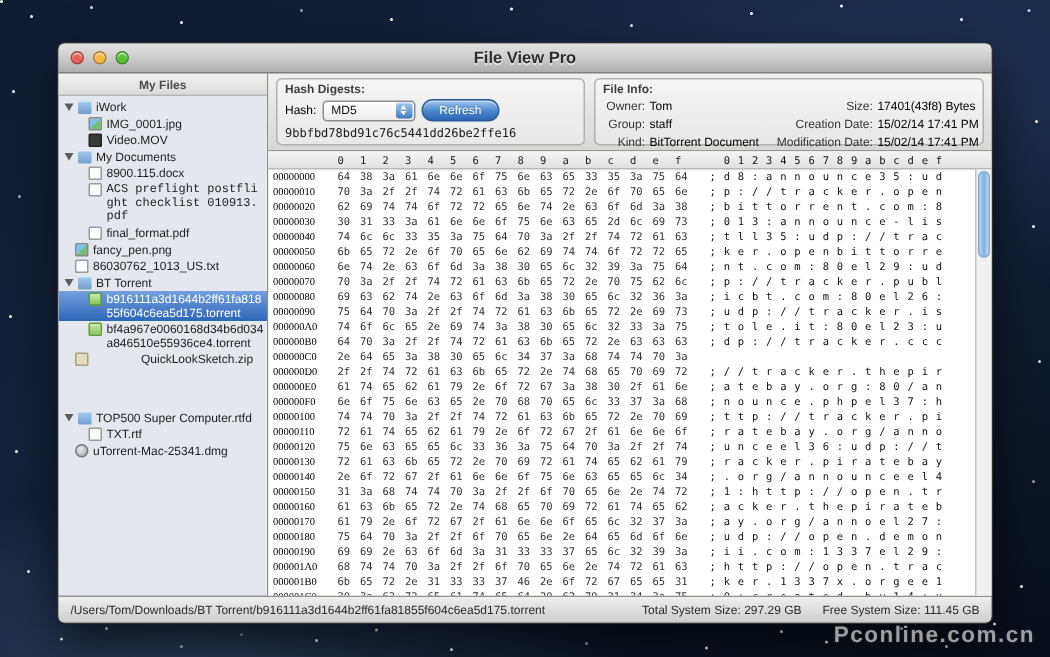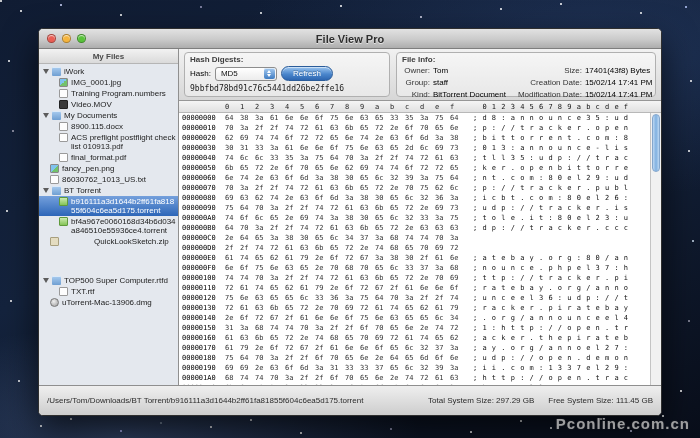--- a/index.html
+++ b/index.html
@@ -80,30 +80,30 @@
   .fi-col-0 .fi-label { width:28px; }
   .fi-col-1 .fi-label { width:70px; }
   .fi-value { margin-left:3px; color:#000; }
   
   .hexwrap { flex:1; min-height:0; position:relative; display:flex; flex-direction:column;
     font-family:"DejaVu Sans Mono",monospace; font-size:7px; color:#333; background:#fff; }
   .hex-header { flex:none; height:12px; line-height:12px; display:flex;
     background:linear-gradient(#f5f5f5,#e1e1e1); border-bottom:1px solid #b8b8b8; color:#222; }
   .hex-rows { flex:1; overflow:hidden; }
   .hex-row { display:flex; height:10px; line-height:10px; }
-  .addr { flex:none; width:46px; padding-left:3px; color:#000; }
+  .addr { flex:none; width:46px; padding-left:3px; color:#000;font-family:Liberation Serif, serif; }
   .bytes { flex:none; width:240px; display:flex; }
   .byte { flex:none; width:15px; }
   .ascii { flex:none; padding-left:8px; letter-spacing:.5px; white-space:pre; color:#111; }
   .scrollbar { position:absolute; top:12px; right:0; bottom:0; width:11px;
     background:#f1f1f1; border-left:1px solid #c4c4c4; }
   .thumb { position:absolute; top:1px; left:1px; width:8px; height:58px; border-radius:4px;
     background:linear-gradient(90deg,#bcd7f2,#7fb0e0 50%,#bcd7f2); border:1px solid #84a6cc; }
   
-  .statusbar { height:30px; flex:none; display:flex; align-items:center; gap:14px; padding:0 8px;
+  .statusbar { height:18px; flex:none; display:flex; align-items:center; gap:14px; padding:0 8px;
     background:linear-gradient(#efefef,#cdcdcd); border-top:1px solid #8f8f8f; font-size:8px; color:#2b2b2b; }
   .status-path { flex:1; white-space:nowrap; overflow:hidden; }
   .status-total, .status-free { white-space:nowrap; }
   
   .watermark { position:absolute; right:10px; bottom:6px; font-size:15px; font-weight:bold;
     color:rgba(190,190,190,.8); letter-spacing:1px; text-shadow:0 0 2px rgba(80,80,80,.4); }
 </style>
 </head>
 <body>
 
@@ -127,37 +127,33 @@
             <div class="tree-row" style="padding-left: 4px;">
               <span class="tri open"></span>
               <span class="icon icon-folder"></span>
               <span class="tree-label">iWork</span>
             </div>
             <div class="tree-row" style="padding-left: 20px;">
               <span class="icon icon-image"></span>
               <span class="tree-label">IMG_0001.jpg</span>
             </div>
             <div class="tree-row" style="padding-left: 20px;">
-              <span class="icon icon-doc"></span>
-              <span class="tree-label">Training Program.numbers</span>
-            </div>
-            <div class="tree-row" style="padding-left: 20px;">
               <span class="icon icon-video"></span>
               <span class="tree-label">Video.MOV</span>
             </div>
             <div class="tree-row" style="padding-left: 4px;">
               <span class="tri open"></span>
               <span class="icon icon-folder"></span>
               <span class="tree-label">My Documents</span>
             </div>
             <div class="tree-row" style="padding-left: 20px;">
               <span class="icon icon-doc"></span>
               <span class="tree-label">8900.115.docx</span>
             </div>
-            <div class="tree-row" style="padding-left: 20px;">
+            <div class="tree-row" style="padding-left: 20px; font-family: Liberation Mono, monospace;">
               <span class="icon icon-doc"></span>
               <span class="tree-label">ACS preflight postflight checklist 010913.pdf</span>
             </div>
             <div class="tree-row" style="padding-left: 20px;">
               <span class="icon icon-doc"></span>
               <span class="tree-label">final_format.pdf</span>
             </div>
             <div class="tree-row" style="padding-left: 11px;">
               <span class="icon icon-image"></span>
               <span class="tree-label">fancy_pen.png</span>
@@ -187,21 +183,21 @@
               <span class="tri open"></span>
               <span class="icon icon-folder"></span>
               <span class="tree-label">TOP500 Super Computer.rtfd</span>
             </div>
             <div class="tree-row" style="padding-left: 20px;">
               <span class="icon icon-doc"></span>
               <span class="tree-label">TXT.rtf</span>
             </div>
             <div class="tree-row" style="padding-left: 11px;">
               <span class="icon icon-dmg"></span>
-              <span class="tree-label">uTorrent-Mac-13906.dmg</span>
+              <span class="tree-label">uTorrent-Mac-25341.dmg</span>
             </div>
           </div>
       </div>
 
       <div class="main">
         <div class="toolbar">
           <div class="groupbox hash-box">
             <div class="group-title">Hash Digests:</div>
             <div class="hash-row">
               <span>Hash:</span>
@@ -556,20 +552,21 @@
                   <span class="byte">65</span>
                   <span class="byte">72</span>
                   <span class="byte">2e</span>
                   <span class="byte">74</span>
                   <span class="byte">68</span>
                   <span class="byte">65</span>
                   <span class="byte">70</span>
                   <span class="byte">69</span>
                   <span class="byte">72</span>
                 </span>
+                <span class="ascii">; / / t r a c k e r . t h e p i r</span>
               </div>
               <div class="hex-row">
                 <span class="addr">000000E0</span>
                 <span class="bytes">
                   <span class="byte">61</span>
                   <span class="byte">74</span>
                   <span class="byte">65</span>
                   <span class="byte">62</span>
                   <span class="byte">61</span>
                   <span class="byte">79</span>

